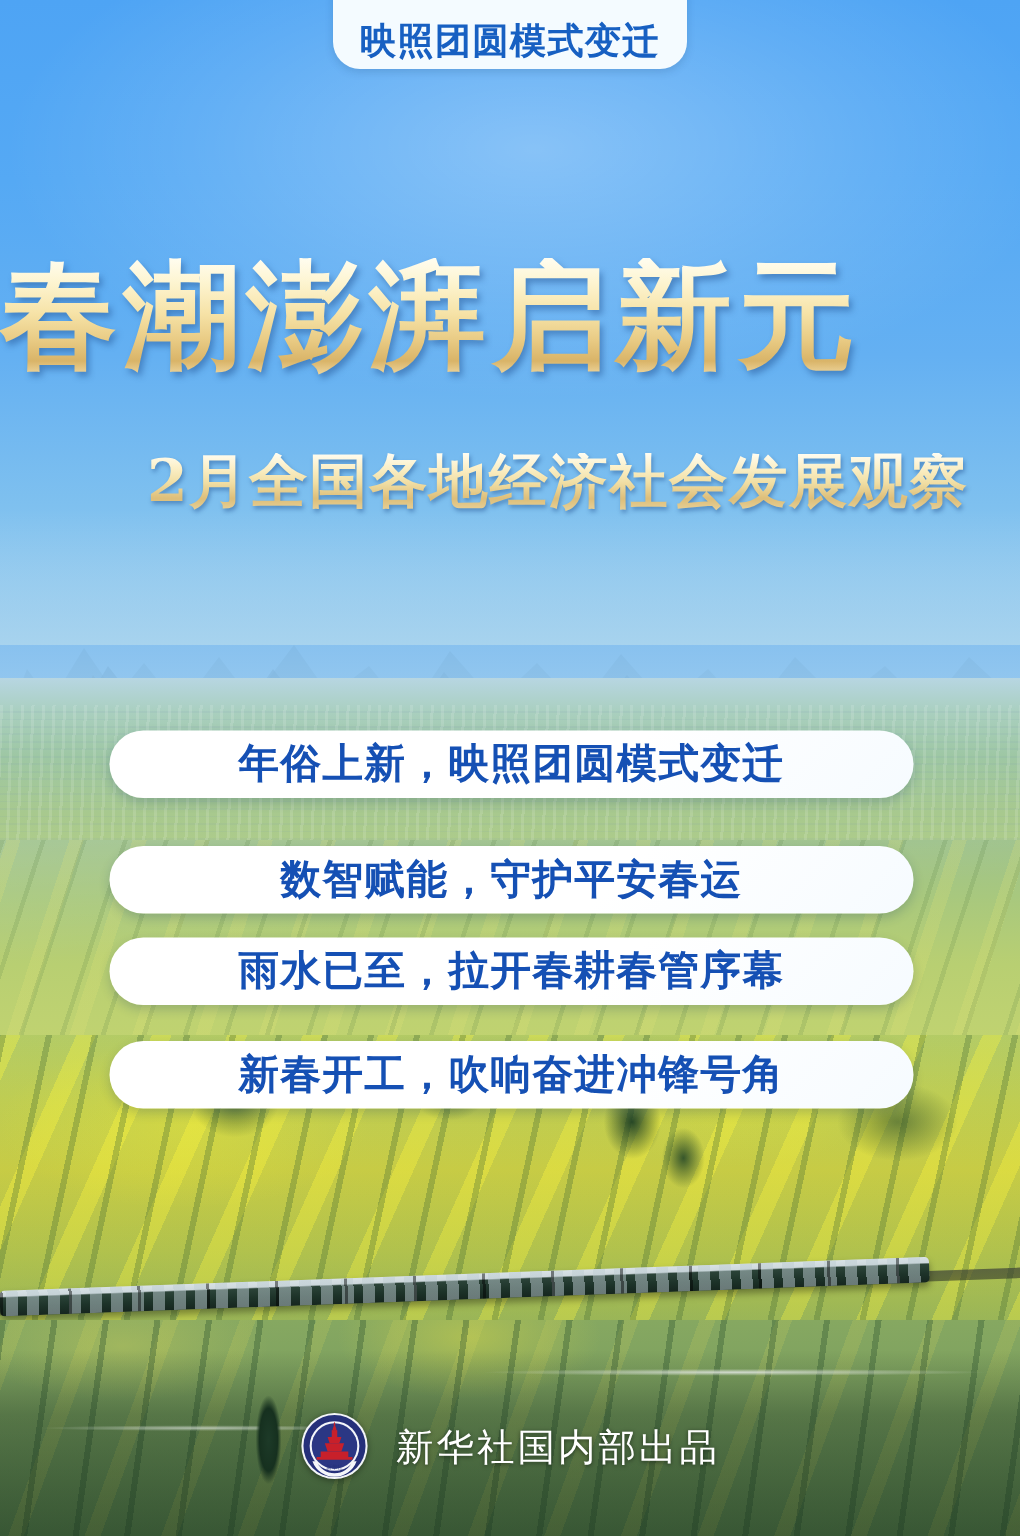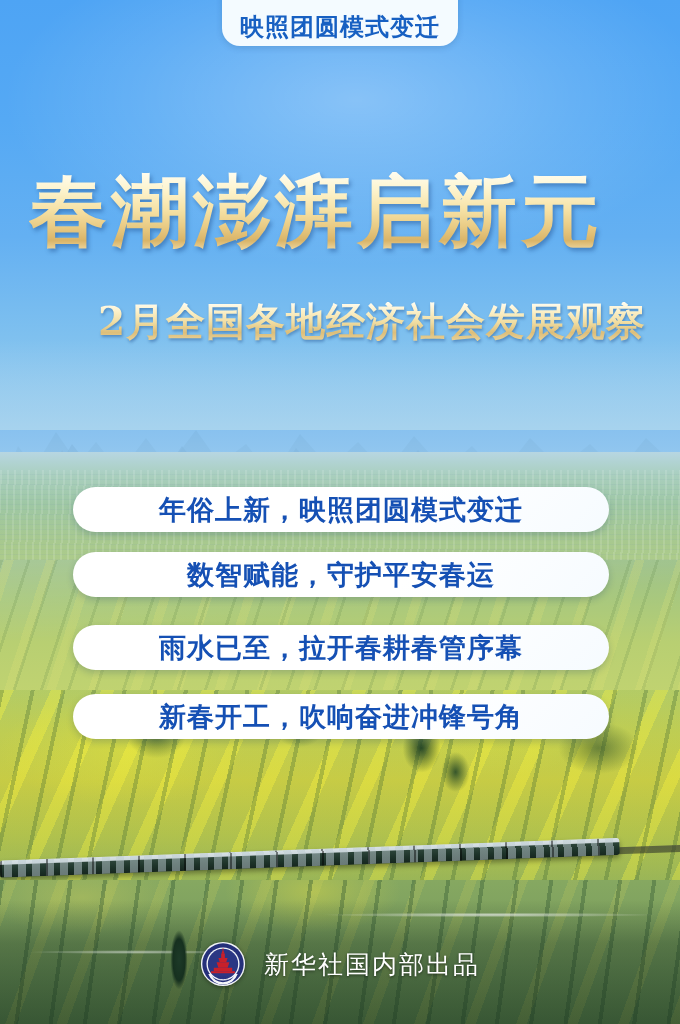--- a/index.html
+++ b/index.html
@@ -137,21 +137,21 @@
     padding-bottom:7px;box-sizing:border-box;
   }
   .badge-text{
     font-family:"DejaVu Sans","Liberation Sans",sans-serif;
     font-weight:700;font-size:24px;letter-spacing:1px;
     color:#1760c2;line-height:1;
   }
 
   
   .headline{
-    position:absolute;left:0;top:172px;width:632px;text-align:center;
+    position:absolute;left:0;top:172px;width:632px;
   }
   .headline-text{
     display:inline-block;
     font-family:"DejaVu Serif","Liberation Serif",serif;
     font-weight:700;font-size:78px;line-height:1;letter-spacing:4px;
     background:linear-gradient(180deg,#fffdf0 0%,#fdf4cf 22%,#f6e2a6 48%,#e9cb84 70%,#d9b468 88%,#eed79f 100%);
     -webkit-background-clip:text;background-clip:text;color:transparent;
     -webkit-text-fill-color:transparent;
     filter:drop-shadow(2px 3px 2px rgba(28,76,140,.45));
   }
@@ -174,21 +174,21 @@
     background:linear-gradient(135deg,#ffffff 0%,#ffffff 62%,#f6fbff 100%);
     box-shadow:0 3px 7px rgba(16,58,106,.22);
     display:flex;align-items:center;justify-content:center;
   }
   .pill-text{
     font-family:"DejaVu Sans","Liberation Sans",sans-serif;
     font-weight:700;font-size:27px;letter-spacing:1px;line-height:1;
     color:#1550b4;white-space:nowrap;
   }
   .pill-1{left:73px;top:487px;width:536px;}
-  .pill-2{left:73px;top:552px;width:536px;}
+  .pill-2{left:73px;top:564px;width:536px;}
   .pill-3{left:73px;top:625px;width:536px;}
   .pill-4{left:73px;top:694px;width:536px;}
 
   
   .footer{
     position:absolute;left:0;top:938px;width:680px;height:52px;
     display:flex;align-items:center;justify-content:center;gap:18px;
   }
   .logo{
     width:46px;height:46px;border-radius:50%;

